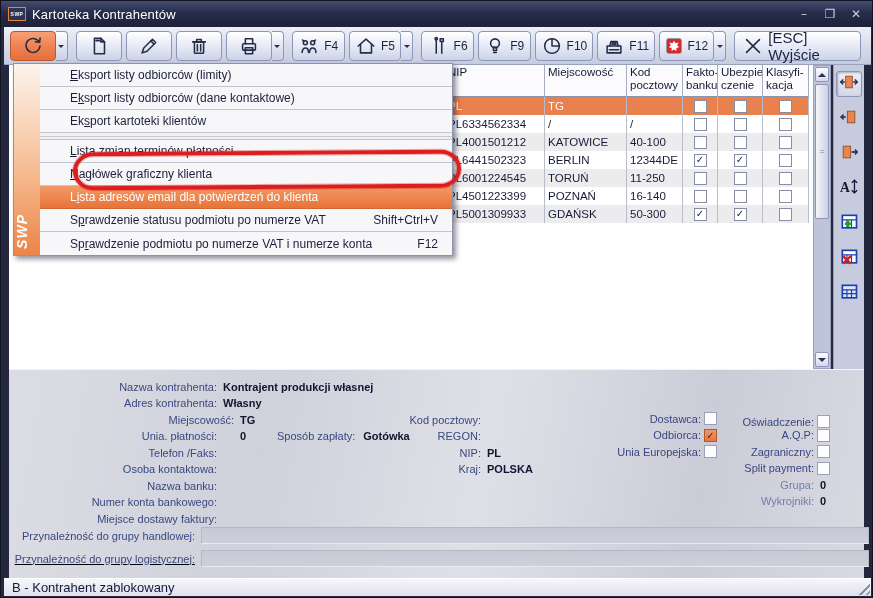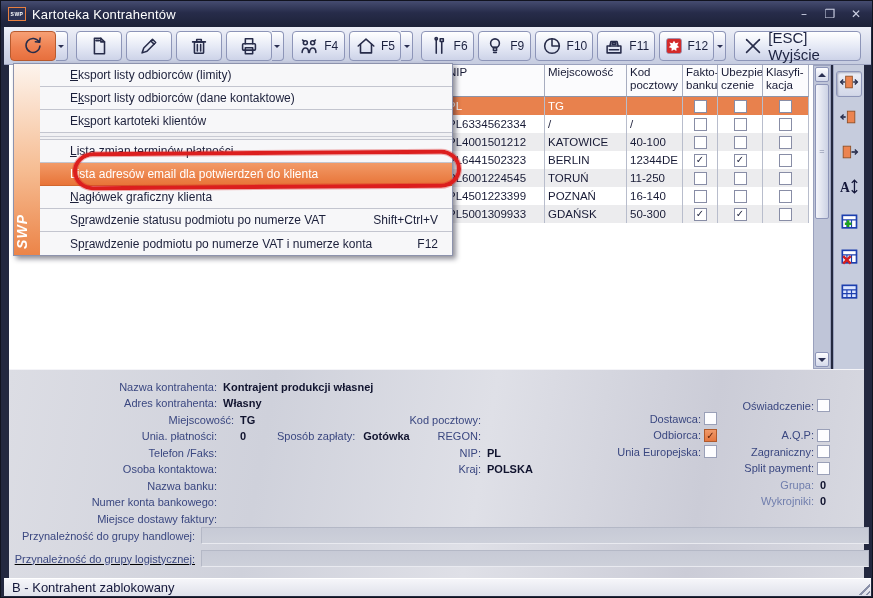--- a/index.html
+++ b/index.html
@@ -433,26 +433,26 @@
         </div>
         <div class="menu-item">
           <span><span>Ek</span><u>s</u><span>port kartoteki klientów</span></span>
           <span class="sc"></span>
         </div>
         <div class="menu-sep"></div>
         <div class="menu-item">
           <span><span></span><u>L</u><span>ista zmian terminów płatności</span></span>
           <span class="sc"></span>
         </div>
+        <div class="menu-item">
+          <span><span></span><u>N</u><span>agłówek graficzny klienta</span></span>
+          <span class="sc"></span>
+        </div>
         <div class="menu-item hl">
           <span><span>L</span><u>i</u><span>sta adresów email dla potwierdzeń do klienta</span></span>
-          <span class="sc"></span>
-        </div>
-        <div class="menu-item">
-          <span><span></span><u>N</u><span>agłówek graficzny klienta</span></span>
           <span class="sc"></span>
         </div>
         <div class="menu-item">
           <span><span>S</span><u>p</u><span>rawdzenie statusu podmiotu po numerze VAT</span></span>
           <span class="sc">Shift+Ctrl+V</span>
         </div>
         <div class="menu-item">
           <span><span>Sp</span><u>r</u><span>awdzenie podmiotu po numerze VAT i numerze konta</span></span>
           <span class="sc">F12</span>
         </div>
@@ -521,21 +521,21 @@
         <span class="d-chk"></span>
       </div>
       <div class="d-rowL" style="top: 57.5px; left: 560px;">
         <span class="d-label" style="width: 132px; text-align: right;">Odbiorca:</span>
         <span class="d-chk on">✓</span>
       </div>
       <div class="d-rowL" style="top: 74px; left: 560px;">
         <span class="d-label" style="width: 132px; text-align: right;">Unia Europejska:</span>
         <span class="d-chk"></span>
       </div>
-      <div class="d-rowL" style="top: 28px; left: 690px;">
+      <div class="d-rowL" style="top: 44px; left: 690px;">
         <span class="d-label" style="width: 115px; text-align: right;">Oświadczenie:</span>
         <span class="d-chk"></span>
       </div>
       <div class="d-rowL" style="top: 57.5px; left: 690px;">
         <span class="d-label" style="width: 115px; text-align: right;">A.Q.P:</span>
         <span class="d-chk"></span>
       </div>
       <div class="d-rowL" style="top: 74px; left: 690px;">
         <span class="d-label" style="width: 115px; text-align: right;">Zagraniczny:</span>
         <span class="d-chk"></span>

